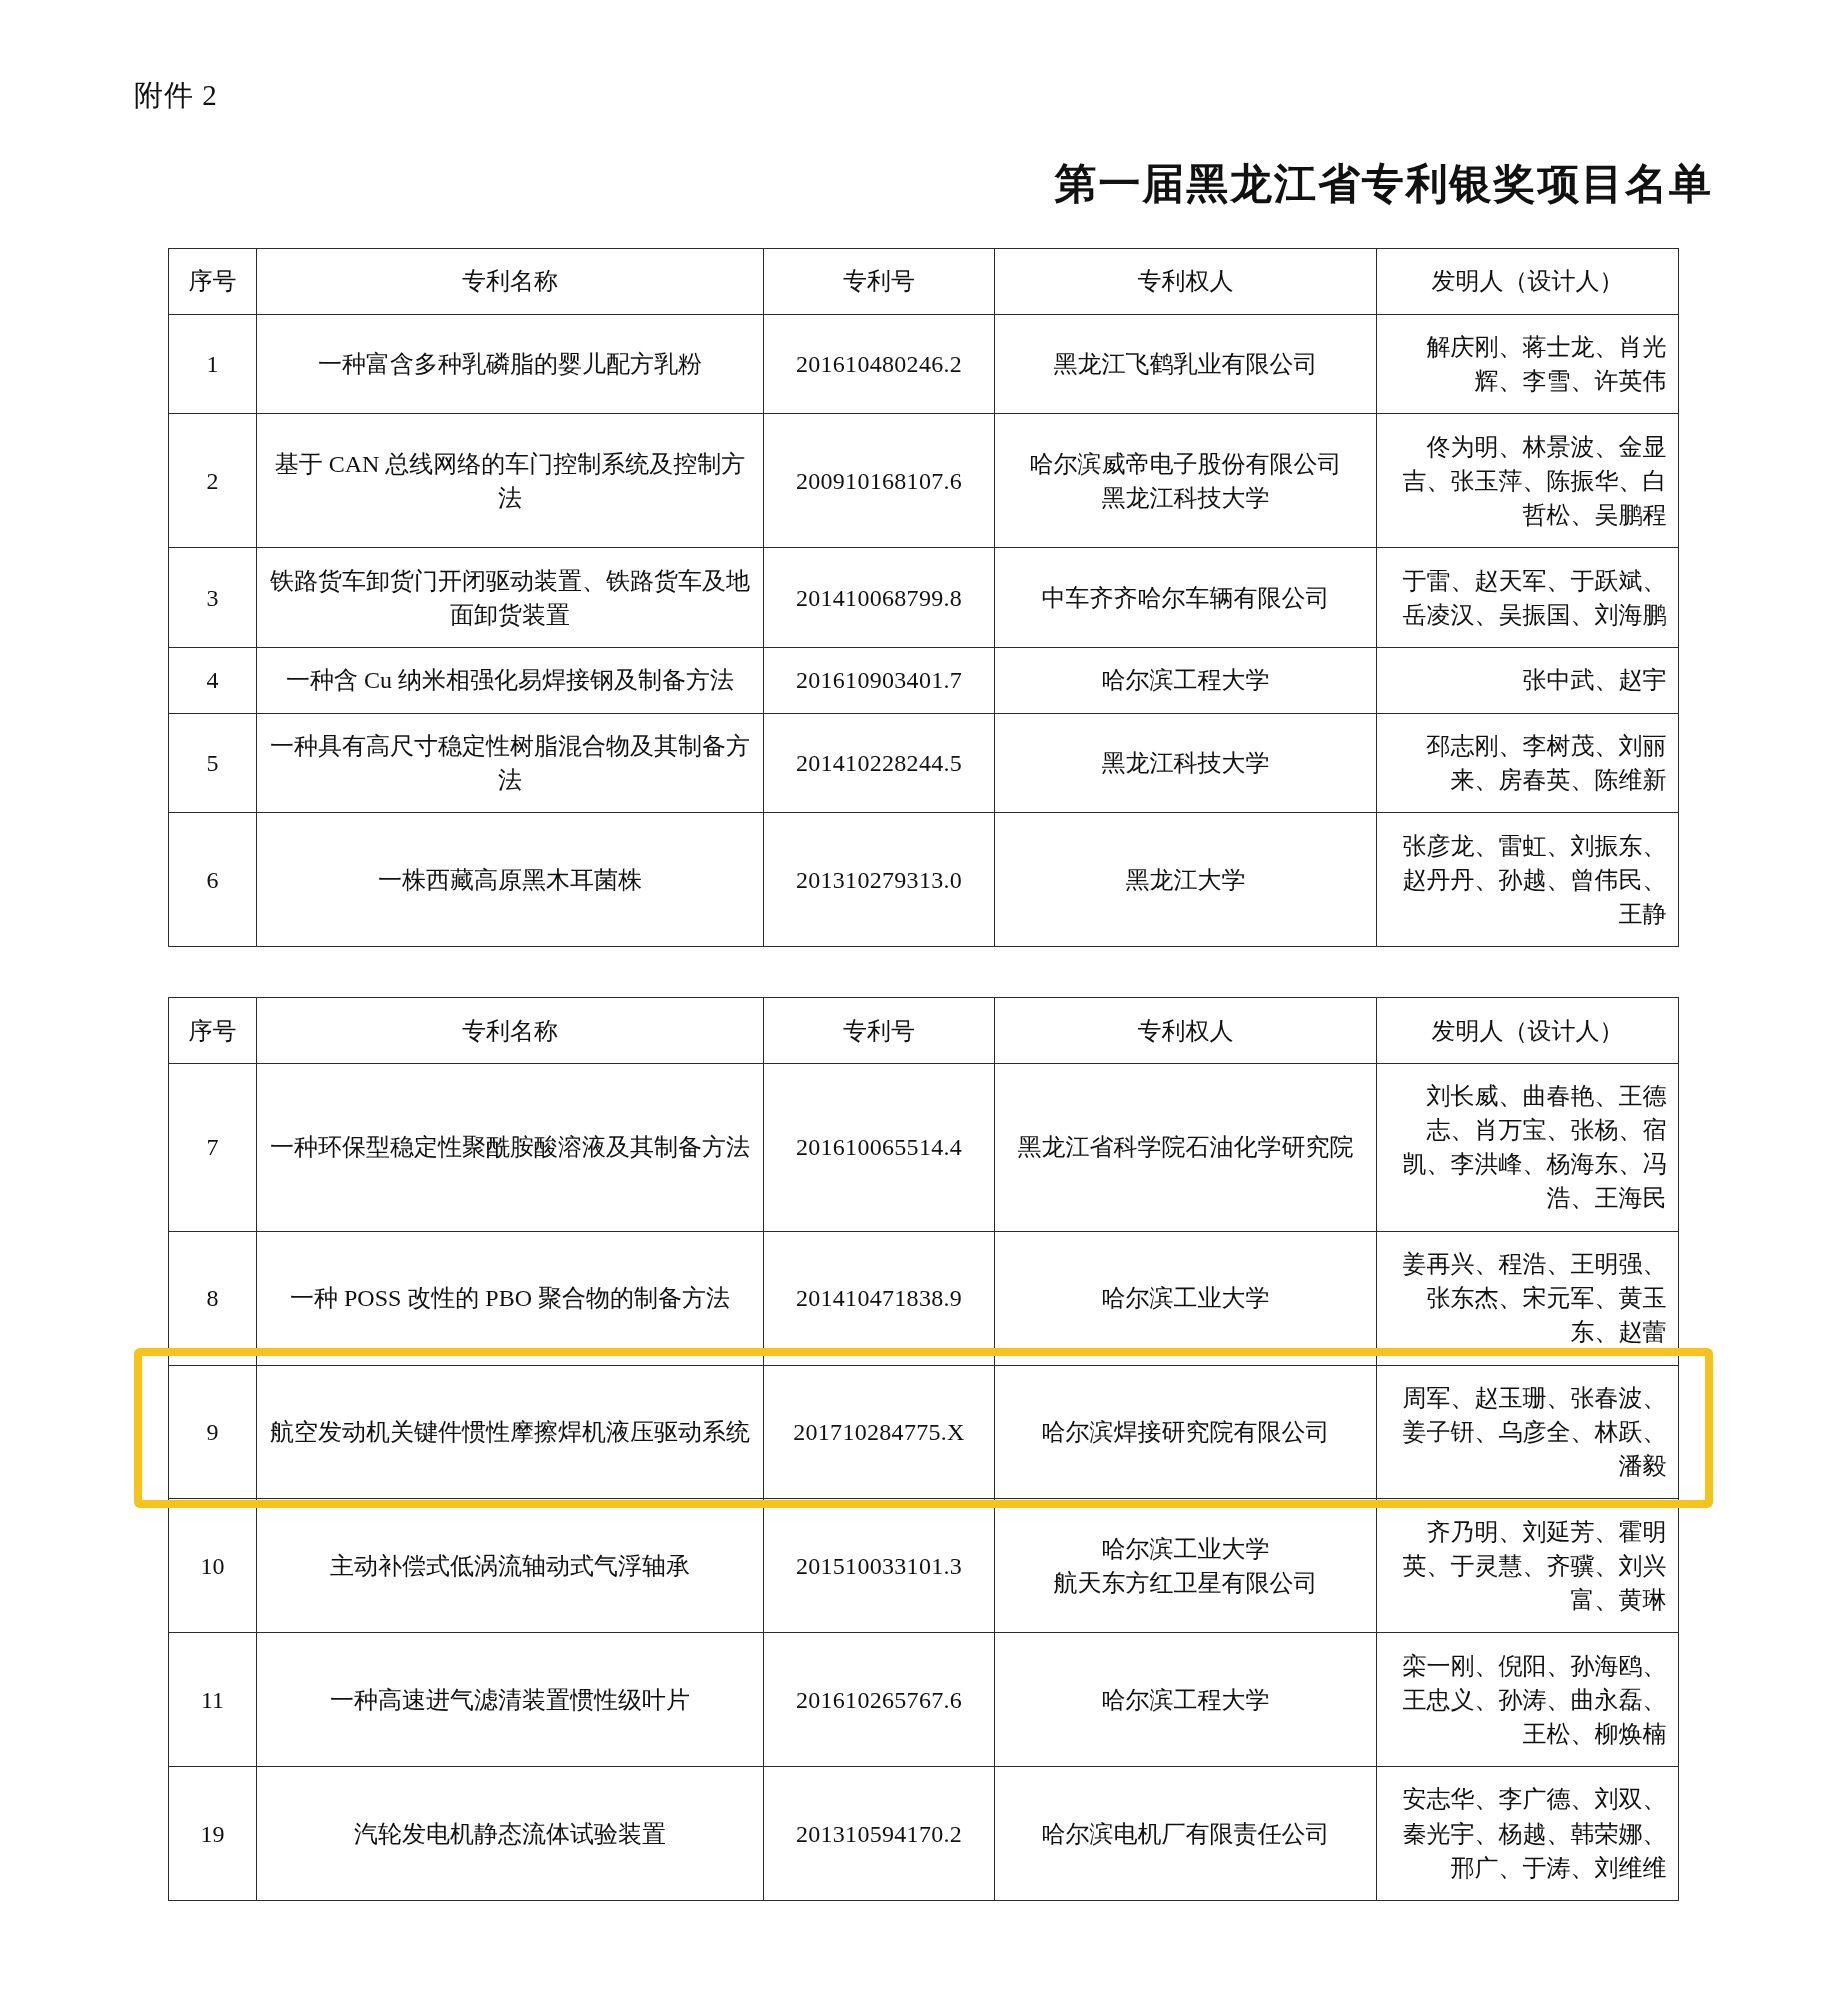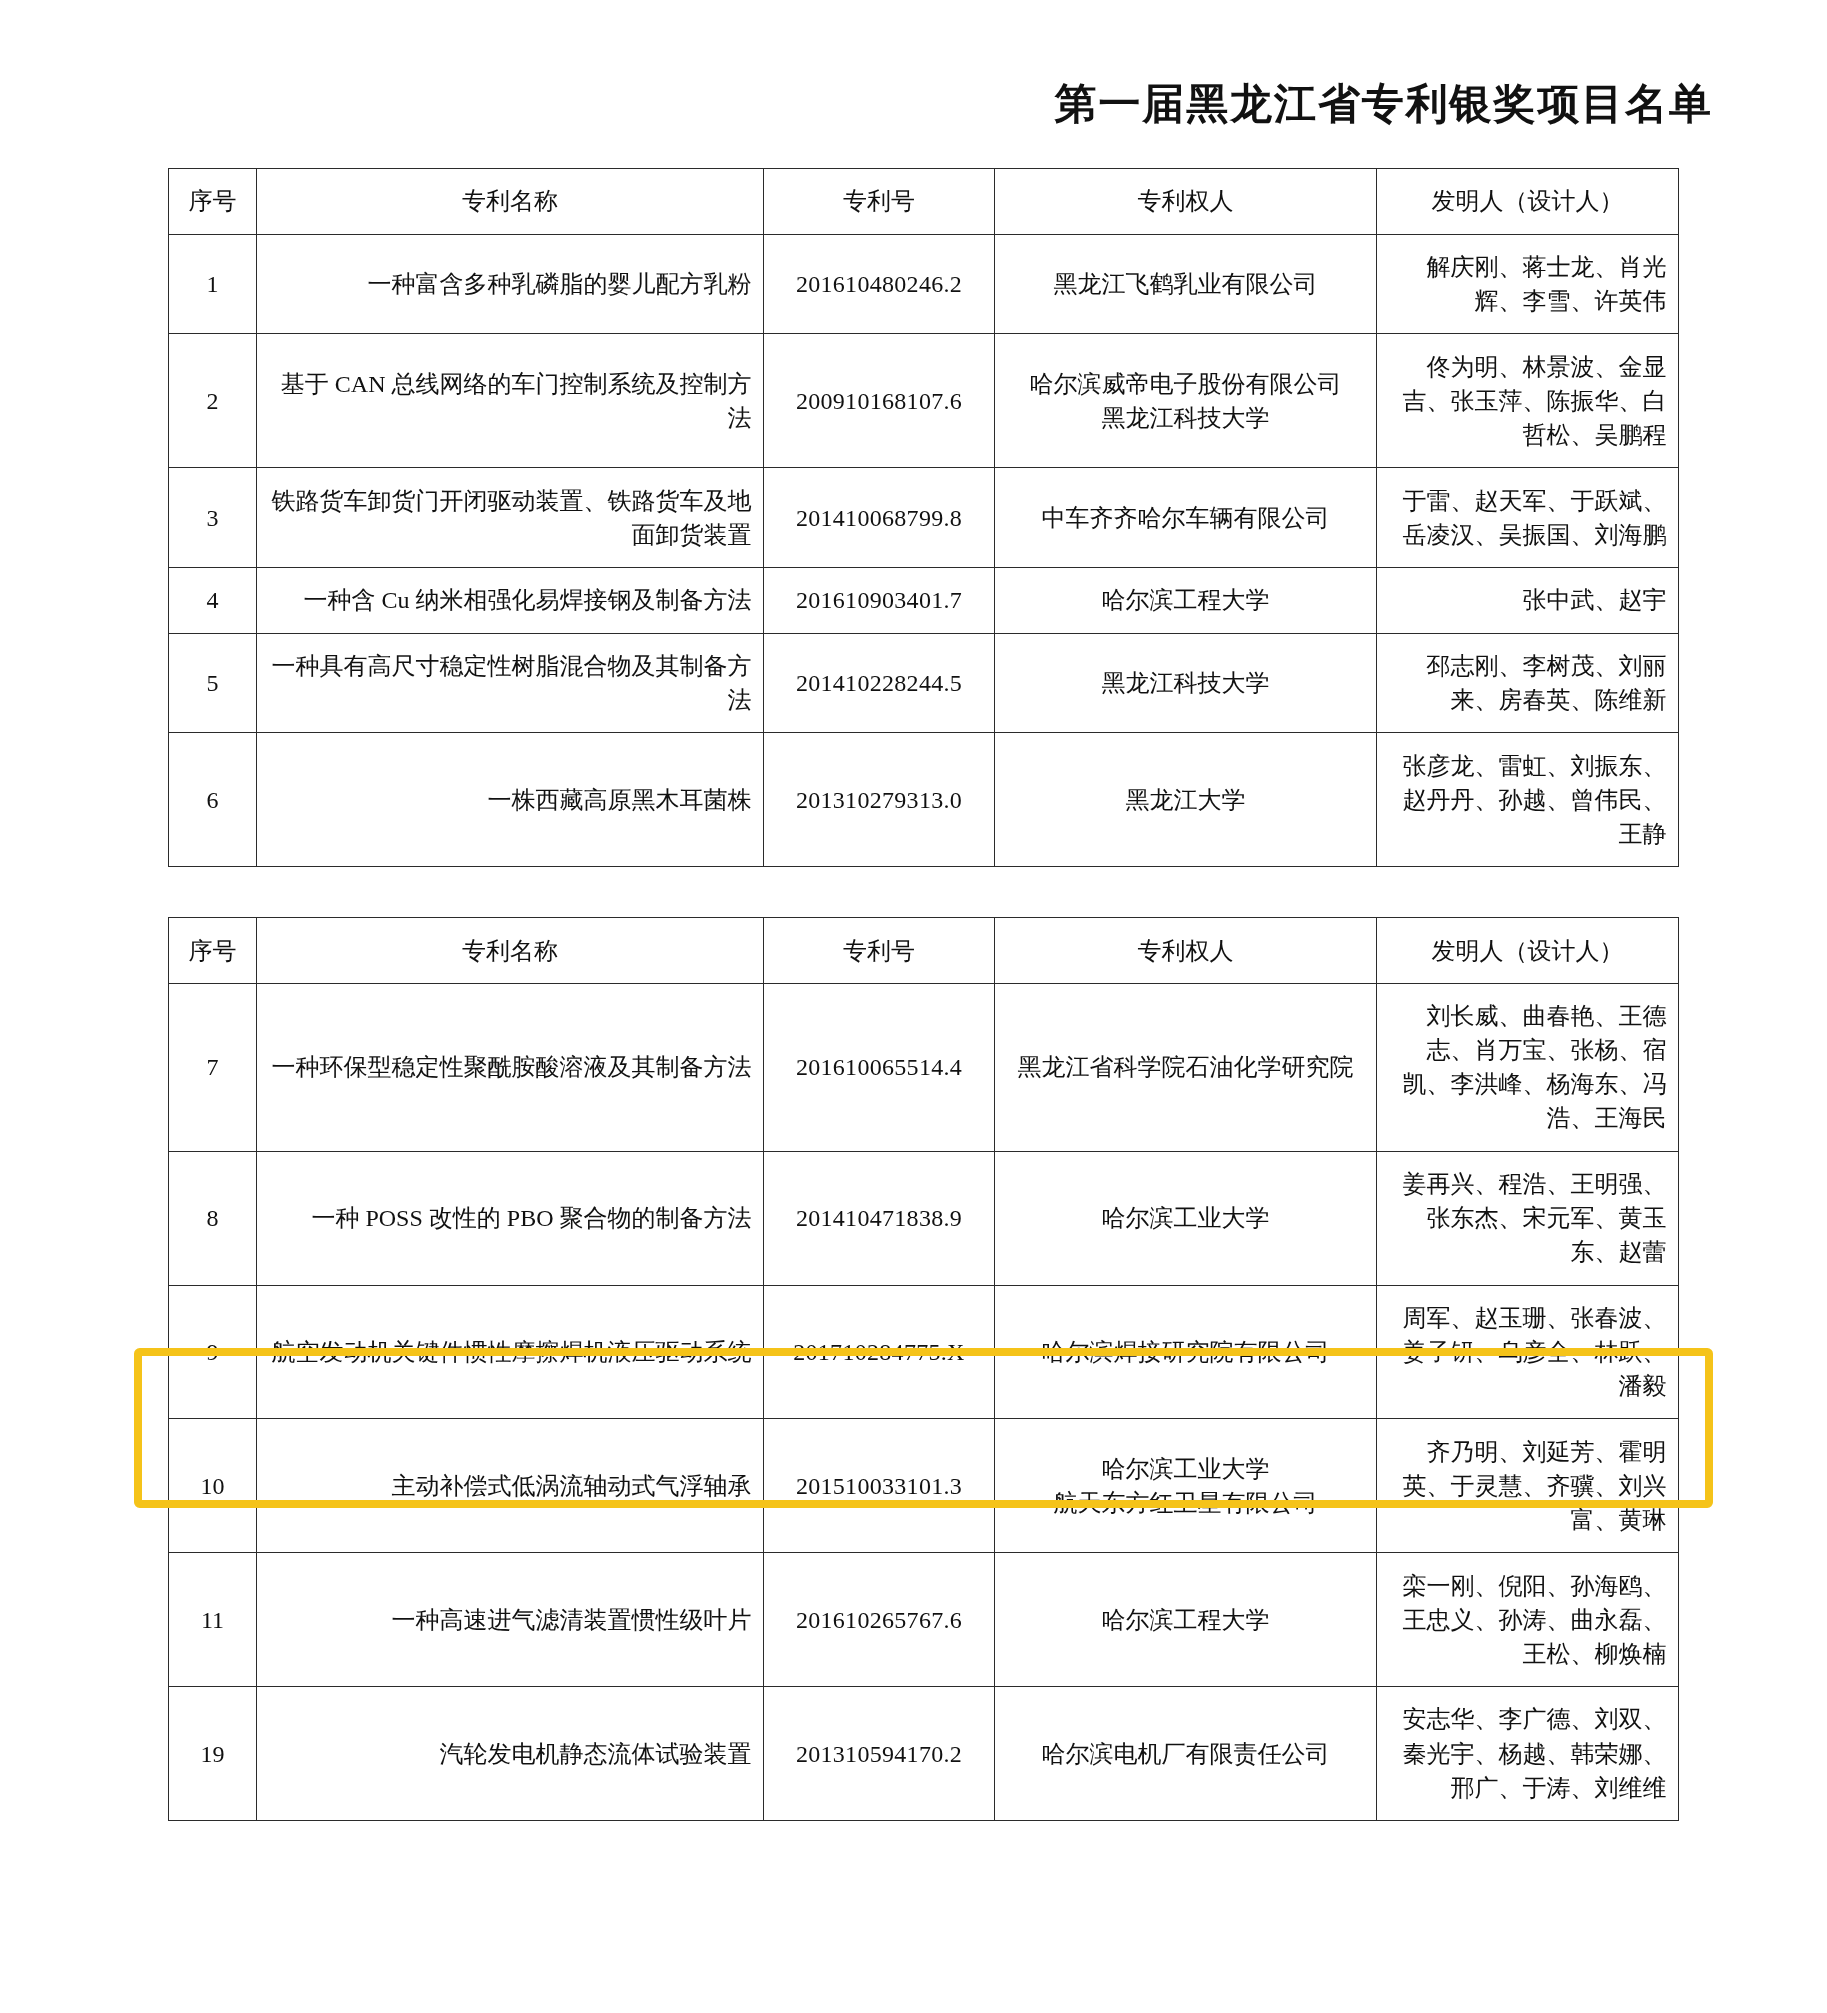--- a/index.html
+++ b/index.html
@@ -62,21 +62,21 @@
   .head-row td {
     text-align: center;
     font-size: 25px;
     padding: 19px 7.6px;
   }
   .cell-num {
     text-align: center;
     font-size: 25px;
   }
   .cell-name {
-    text-align: right;
+    text-align: center;
     padding-left: 21px;
     margin-top: 8px;
   }
   .cell-patno {
     text-align: center;
     font-family: "Liberation Serif", serif;
     letter-spacing: 0.3px;
   }
   .cell-owner {
     text-align: center;
@@ -95,20 +95,21 @@
     border-radius: 5.7px;
     pointer-events: none;
     box-sizing: border-box;
   }
 </style>
 </head>
 <body>
 
 <div class="page">
 
+  <div class="attachment-label">附件 2</div>
 
   <div class="doc-title">第一届黑龙江省专利银奖项目名单</div>
 
   <table class="patent-table">
     <colgroup>
       <col class="c-num">
         <col class="c-name">
         <col class="c-patno">
         <col class="c-owner">
         <col class="c-inv">

